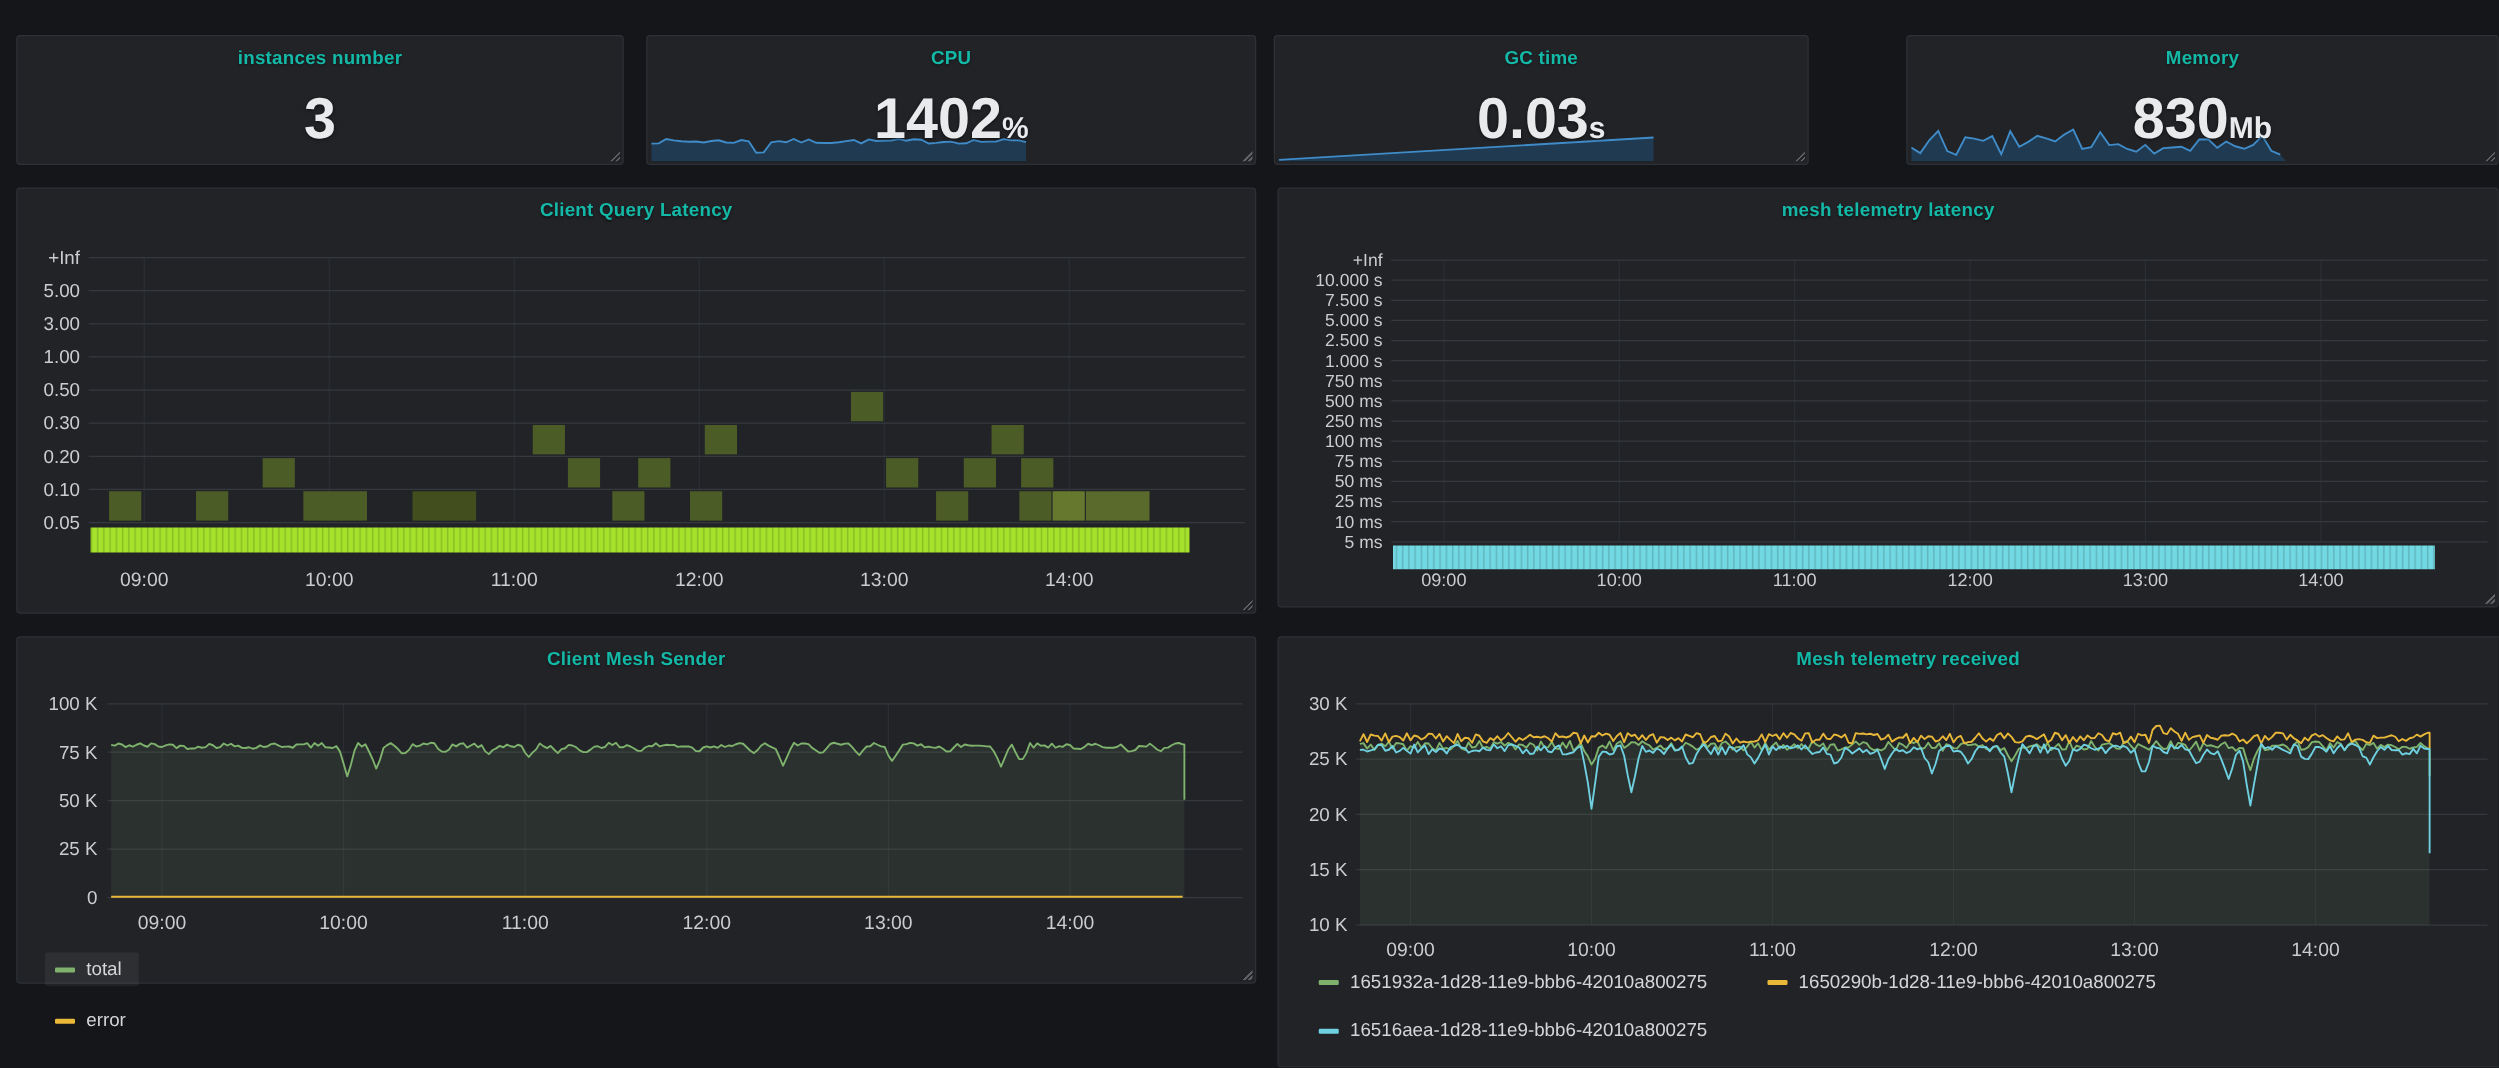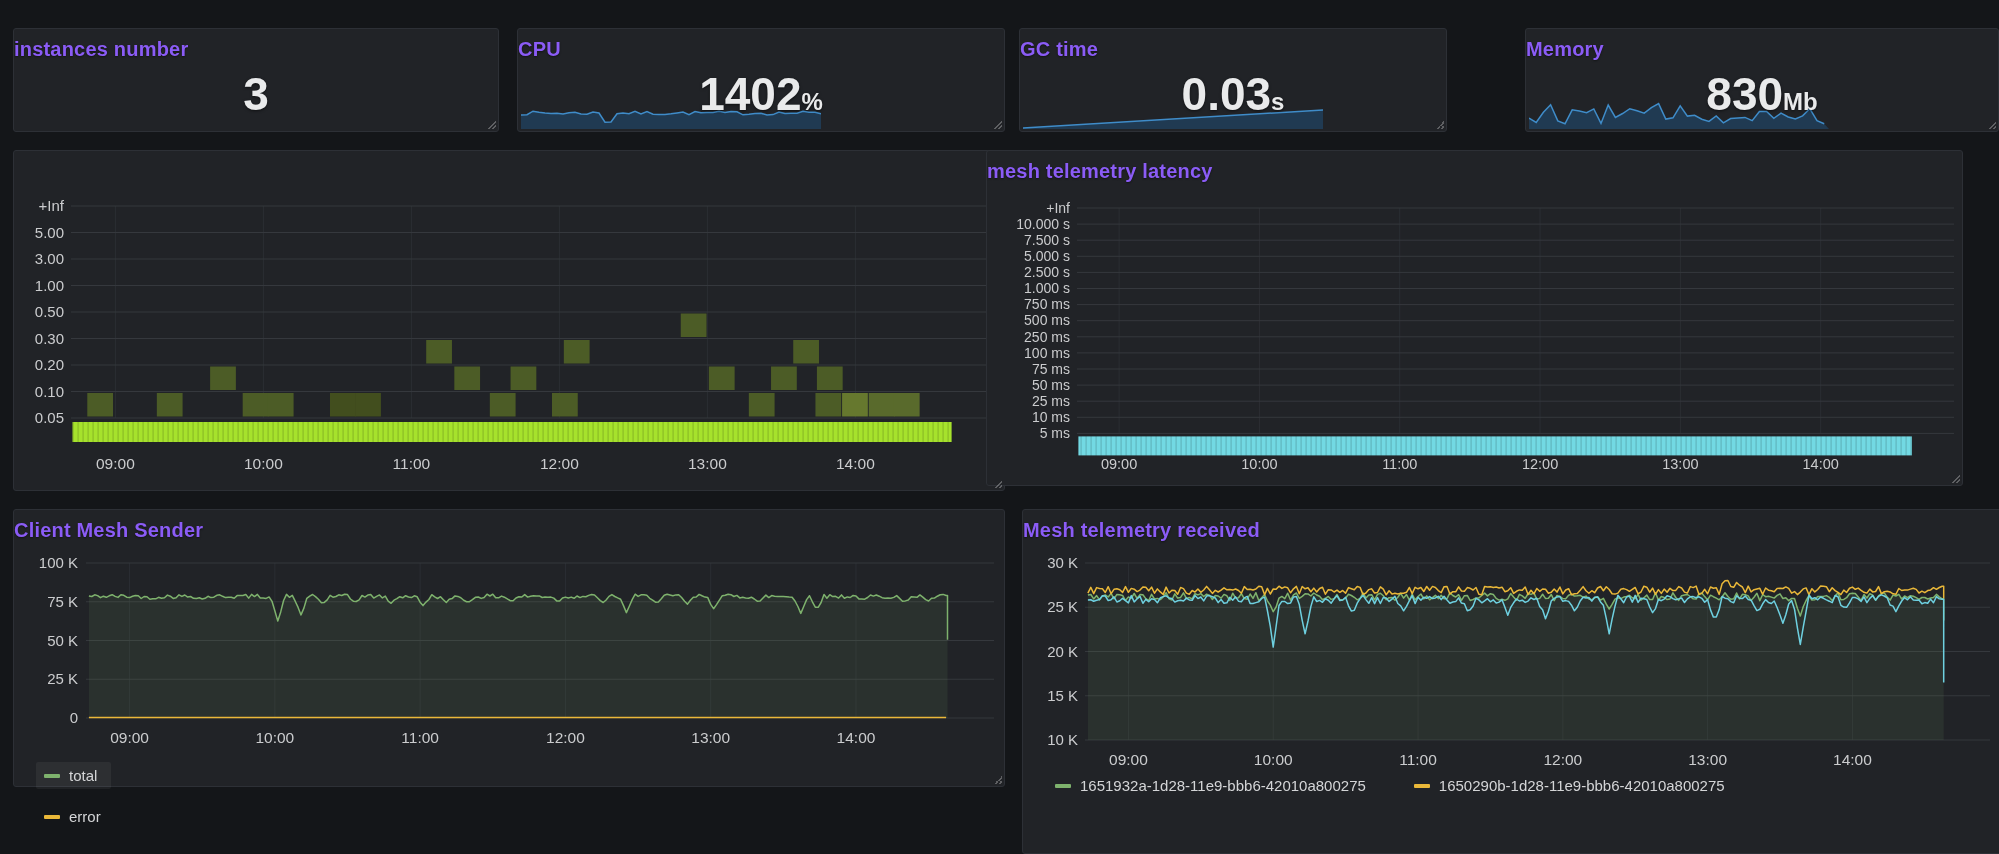--- a/index.html
+++ b/index.html
@@ -11,21 +11,22 @@
   }
   .panel{
     position:absolute;
     background:#212327;
     border:1px solid #2d3036;
     border-radius:3px;
     box-sizing:border-box;
   }
   .panel-title{
     position:absolute;top:9px;left:0;right:0;
-    font-size:20px;font-weight:700;color:#8b5cf6;
+    text-align:center;
+    font-size:15px;font-weight:700;color:#14b8a6;
     letter-spacing:.2px;
     text-shadow:0 1px 2px rgba(0,0,0,.45);
     cursor:pointer;
     z-index:3;
   }
   .stat-value{
     position:absolute;top:42px;left:0;right:0;
     text-align:center;color:#e9eaeb;font-weight:700;
     font-size:46px;line-height:1;
     text-shadow:0 1px 3px rgba(0,0,0,.55);
@@ -84,20 +85,21 @@
   <div class="panel-title">Memory</div>
   <svg class="spark" viewBox="0 0 300 38">
       <path d="M0.0 27.1L7.2 31.5L14.4 21.2L21.6 13.7L28.8 29.9L36.0 32.8L43.2 18.8L50.4 19.9L57.6 21.7L64.8 17.9L72.0 32.4L79.2 14.0L86.4 26.4L93.6 22.5L100.8 17.7L108.0 19.7L115.2 22.2L122.4 16.7L129.6 12.6L136.8 28.1L144.0 26.8L151.2 14.8L158.4 25.1L165.6 24.3L172.8 28.2L180.0 30.4L187.2 24.9L194.4 31.9L201.6 27.5L208.8 27.0L216.0 26.4L223.2 29.6L230.4 20.6L237.6 20.4L244.8 27.3L252.0 22.2L259.2 26.0L266.4 28.0L273.6 24.9L280.8 17.6L288.0 29.6L295.2 32.7L300 38L0 38Z" fill="rgba(31,120,193,0.28)" stroke="none"></path>
       <path d="M0.0 27.1L7.2 31.5L14.4 21.2L21.6 13.7L28.8 29.9L36.0 32.8L43.2 18.8L50.4 19.9L57.6 21.7L64.8 17.9L72.0 32.4L79.2 14.0L86.4 26.4L93.6 22.5L100.8 17.7L108.0 19.7L115.2 22.2L122.4 16.7L129.6 12.6L136.8 28.1L144.0 26.8L151.2 14.8L158.4 25.1L165.6 24.3L172.8 28.2L180.0 30.4L187.2 24.9L194.4 31.9L201.6 27.5L208.8 27.0L216.0 26.4L223.2 29.6L230.4 20.6L237.6 20.4L244.8 27.3L252.0 22.2L259.2 26.0L266.4 28.0L273.6 24.9L280.8 17.6L288.0 29.6L295.2 32.7" fill="none" stroke="#3f8cc9" stroke-width="1.5"></path>
     </svg>
   <div class="stat-value"><span>830</span><span class="stat-suffix">Mb</span></div>
   <div class="resize-handle"></div>
 </div>
 
 <div class="panel" style="left:13px;top:150px;width:992px;height:341px">
+  <div class="panel-title">Client Query Latency</div>
   <svg class="chart-svg" width="990" height="339">
       <line x1="101.4000000000001" y1="55" x2="101.4000000000001" y2="267" stroke="#2b2e33" stroke-width="1"></line>
       <text x="101.4000000000001" y="318" text-anchor="middle" fill="#cbccce" font-size="15.5">09:00</text>
       <line x1="249.4000000000001" y1="55" x2="249.4000000000001" y2="267" stroke="#2b2e33" stroke-width="1"></line>
       <text x="249.4000000000001" y="318" text-anchor="middle" fill="#cbccce" font-size="15.5">10:00</text>
       <line x1="397.4000000000001" y1="55" x2="397.4000000000001" y2="267" stroke="#2b2e33" stroke-width="1"></line>
       <text x="397.4000000000001" y="318" text-anchor="middle" fill="#cbccce" font-size="15.5">11:00</text>
       <line x1="545.4000000000001" y1="55" x2="545.4000000000001" y2="267" stroke="#2b2e33" stroke-width="1"></line>
       <text x="545.4000000000001" y="318" text-anchor="middle" fill="#cbccce" font-size="15.5">12:00</text>
       <line x1="693.4000000000002" y1="55" x2="693.4000000000002" y2="267" stroke="#2b2e33" stroke-width="1"></line>
@@ -149,21 +151,21 @@
       <rect x="757.0400000000001" y="215.5" width="25.752" height="23.5" fill="#4c5c26"></rect>
       <rect x="802.9200000000001" y="215.5" width="25.752" height="23.5" fill="#4c5c26"></rect>
       <rect x="412.20000000000005" y="189" width="25.752" height="23.5" fill="#4c5c26"></rect>
       <rect x="549.84" y="189" width="25.752" height="23.5" fill="#4c5c26"></rect>
       <rect x="779.2400000000001" y="189" width="25.752" height="23.5" fill="#4c5c26"></rect>
       <rect x="666.7600000000001" y="162.5" width="25.752" height="23.5" fill="#4c5c26"></rect>
     </svg>
   <div class="resize-handle"></div>
 </div>
 
-<div class="panel" style="left:986px;top:150px;width:977px;height:336px">
+<div class="panel" style="left:1022px;top:150px;width:977px;height:336px">
   <div class="panel-title">mesh telemetry latency</div>
   <svg class="chart-svg" width="975" height="339">
       <line x1="132.0960000000001" y1="57" x2="132.0960000000001" y2="282.40000000000003" stroke="#2b2e33" stroke-width="1"></line>
       <text x="132.0960000000001" y="318" text-anchor="middle" fill="#cbccce" font-size="14.5">09:00</text>
       <line x1="272.41600000000005" y1="57" x2="272.41600000000005" y2="282.40000000000003" stroke="#2b2e33" stroke-width="1"></line>
       <text x="272.41600000000005" y="318" text-anchor="middle" fill="#cbccce" font-size="14.5">10:00</text>
       <line x1="412.7360000000001" y1="57" x2="412.7360000000001" y2="282.40000000000003" stroke="#2b2e33" stroke-width="1"></line>
       <text x="412.7360000000001" y="318" text-anchor="middle" fill="#cbccce" font-size="14.5">11:00</text>
       <line x1="553.056" y1="57" x2="553.056" y2="282.40000000000003" stroke="#2b2e33" stroke-width="1"></line>
       <text x="553.056" y="318" text-anchor="middle" fill="#cbccce" font-size="14.5">12:00</text>
@@ -286,15 +288,19 @@
     </svg>
   <div class="legend legend-wrap" style="left:24px;top:262px">
     <span class="legend-item">
       <span class="legend-dash" style="background:#7eb26d"></span>
       <span>1651932a-1d28-11e9-bbb6-42010a800275</span>
     </span>
     <span class="legend-item">
       <span class="legend-dash" style="background:#eab839"></span>
       <span>1650290b-1d28-11e9-bbb6-42010a800275</span>
     </span>
+    <span class="legend-item">
+      <span class="legend-dash" style="background:#6ed0e0"></span>
+      <span>16516aea-1d28-11e9-bbb6-42010a800275</span>
+    </span>
   </div>
   <div class="resize-handle"></div>
 </div>
 
 </body></html>

